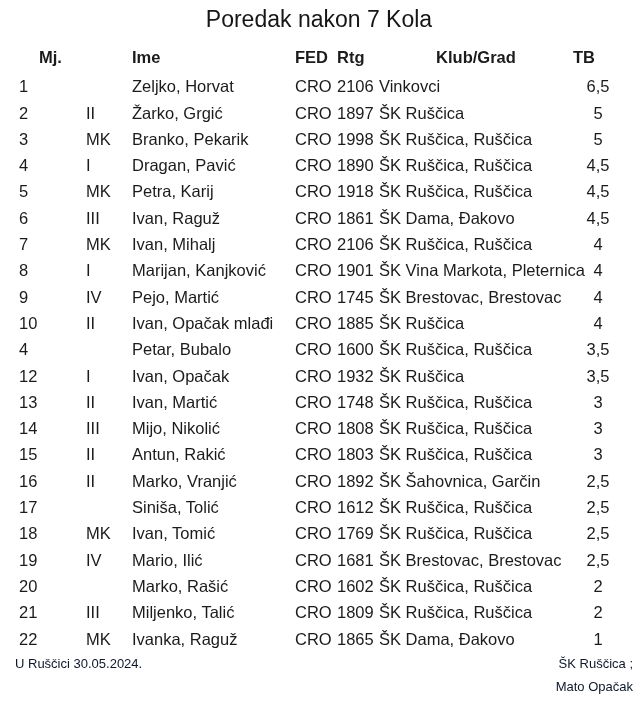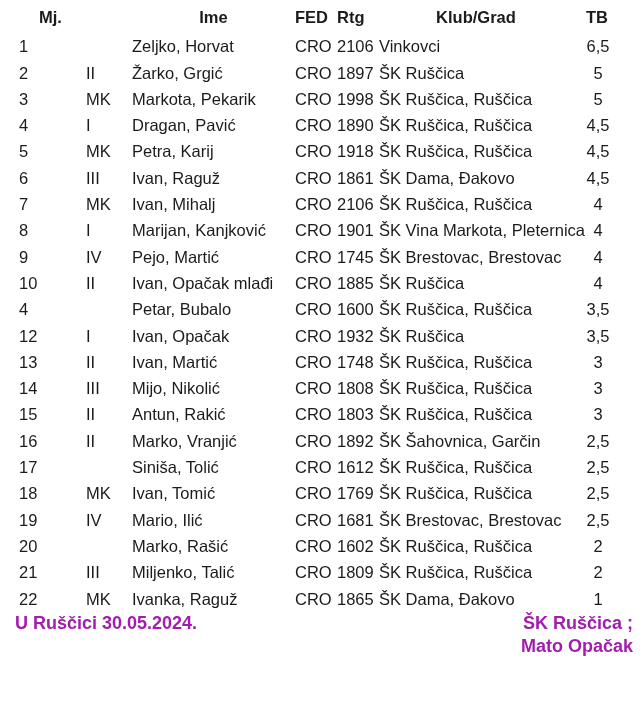--- a/index.html
+++ b/index.html
@@ -45,48 +45,49 @@
   }
   thead th {
     font-weight: 700;
     padding-bottom: 3px;
   }
   
   td.c-place { text-align: left; padding-left: 4px; }
   th.c-place { text-align: center; margin-top: 28px; }
   td.c-cat   { text-align: left; }
   td.c-name  { text-align: left; margin-left: 37px; }
-  th.c-name  { text-align: center; margin-top: 33px; }
+  th.c-name  { text-align: left; margin-top: 33px; }
   .c-fed     { text-align: left; margin-left: 8px; }
   .c-rtg     { text-align: left; }
   td.c-club  { text-align: left; }
   th.c-club  { text-align: center; }
   td.c-tb    { text-align: center; }
-  th.c-tb    { text-align: center; padding-right: 2px; }
+  th.c-tb    { text-align: left; padding-right: 2px; }
 
   .doc-footer {
     width: 618px;
     margin-top: 0;
     display: flex;
     justify-content: space-between;
     align-items: flex-start;
-    font-weight: 700;
-    font-size: 18px;
+    font-weight: 400;
+    font-size: 13px;
     line-height: 23px;
-    color: #a21caf;
+    color: #0f172a;
   }
   .doc-footer .right {
     text-align: right;
   }
 </style>
 </head>
 <body>
 
 <div class="page">
 
+  <h1 class="doc-title">Poredak nakon 7 Kola</h1>
 
   <table class="standings">
     <colgroup>
       <col style="width:71px">
       <col style="width:46px">
       <col style="width:163px">
       <col style="width:42px">
       <col style="width:42px">
       <col style="width:194px">
       <col style="width:50px">
@@ -117,21 +118,21 @@
           <td class="c-cat">II</td>
           <td class="c-name">Žarko, Grgić</td>
           <td class="c-fed">CRO</td>
           <td class="c-rtg">1897</td>
           <td class="c-club">ŠK Ruščica</td>
           <td class="c-tb">5</td>
         </tr>
         <tr>
           <td class="c-place">3</td>
           <td class="c-cat">MK</td>
-          <td class="c-name">Markota, Pekarik</td>
+          <td class="c-name">Branko, Pekarik</td>
           <td class="c-fed">CRO</td>
           <td class="c-rtg">1998</td>
           <td class="c-club">ŠK Ruščica, Ruščica</td>
           <td class="c-tb">5</td>
         </tr>
         <tr>
           <td class="c-place">4</td>
           <td class="c-cat">I</td>
           <td class="c-name">Dragan, Pavić</td>
           <td class="c-fed">CRO</td>

